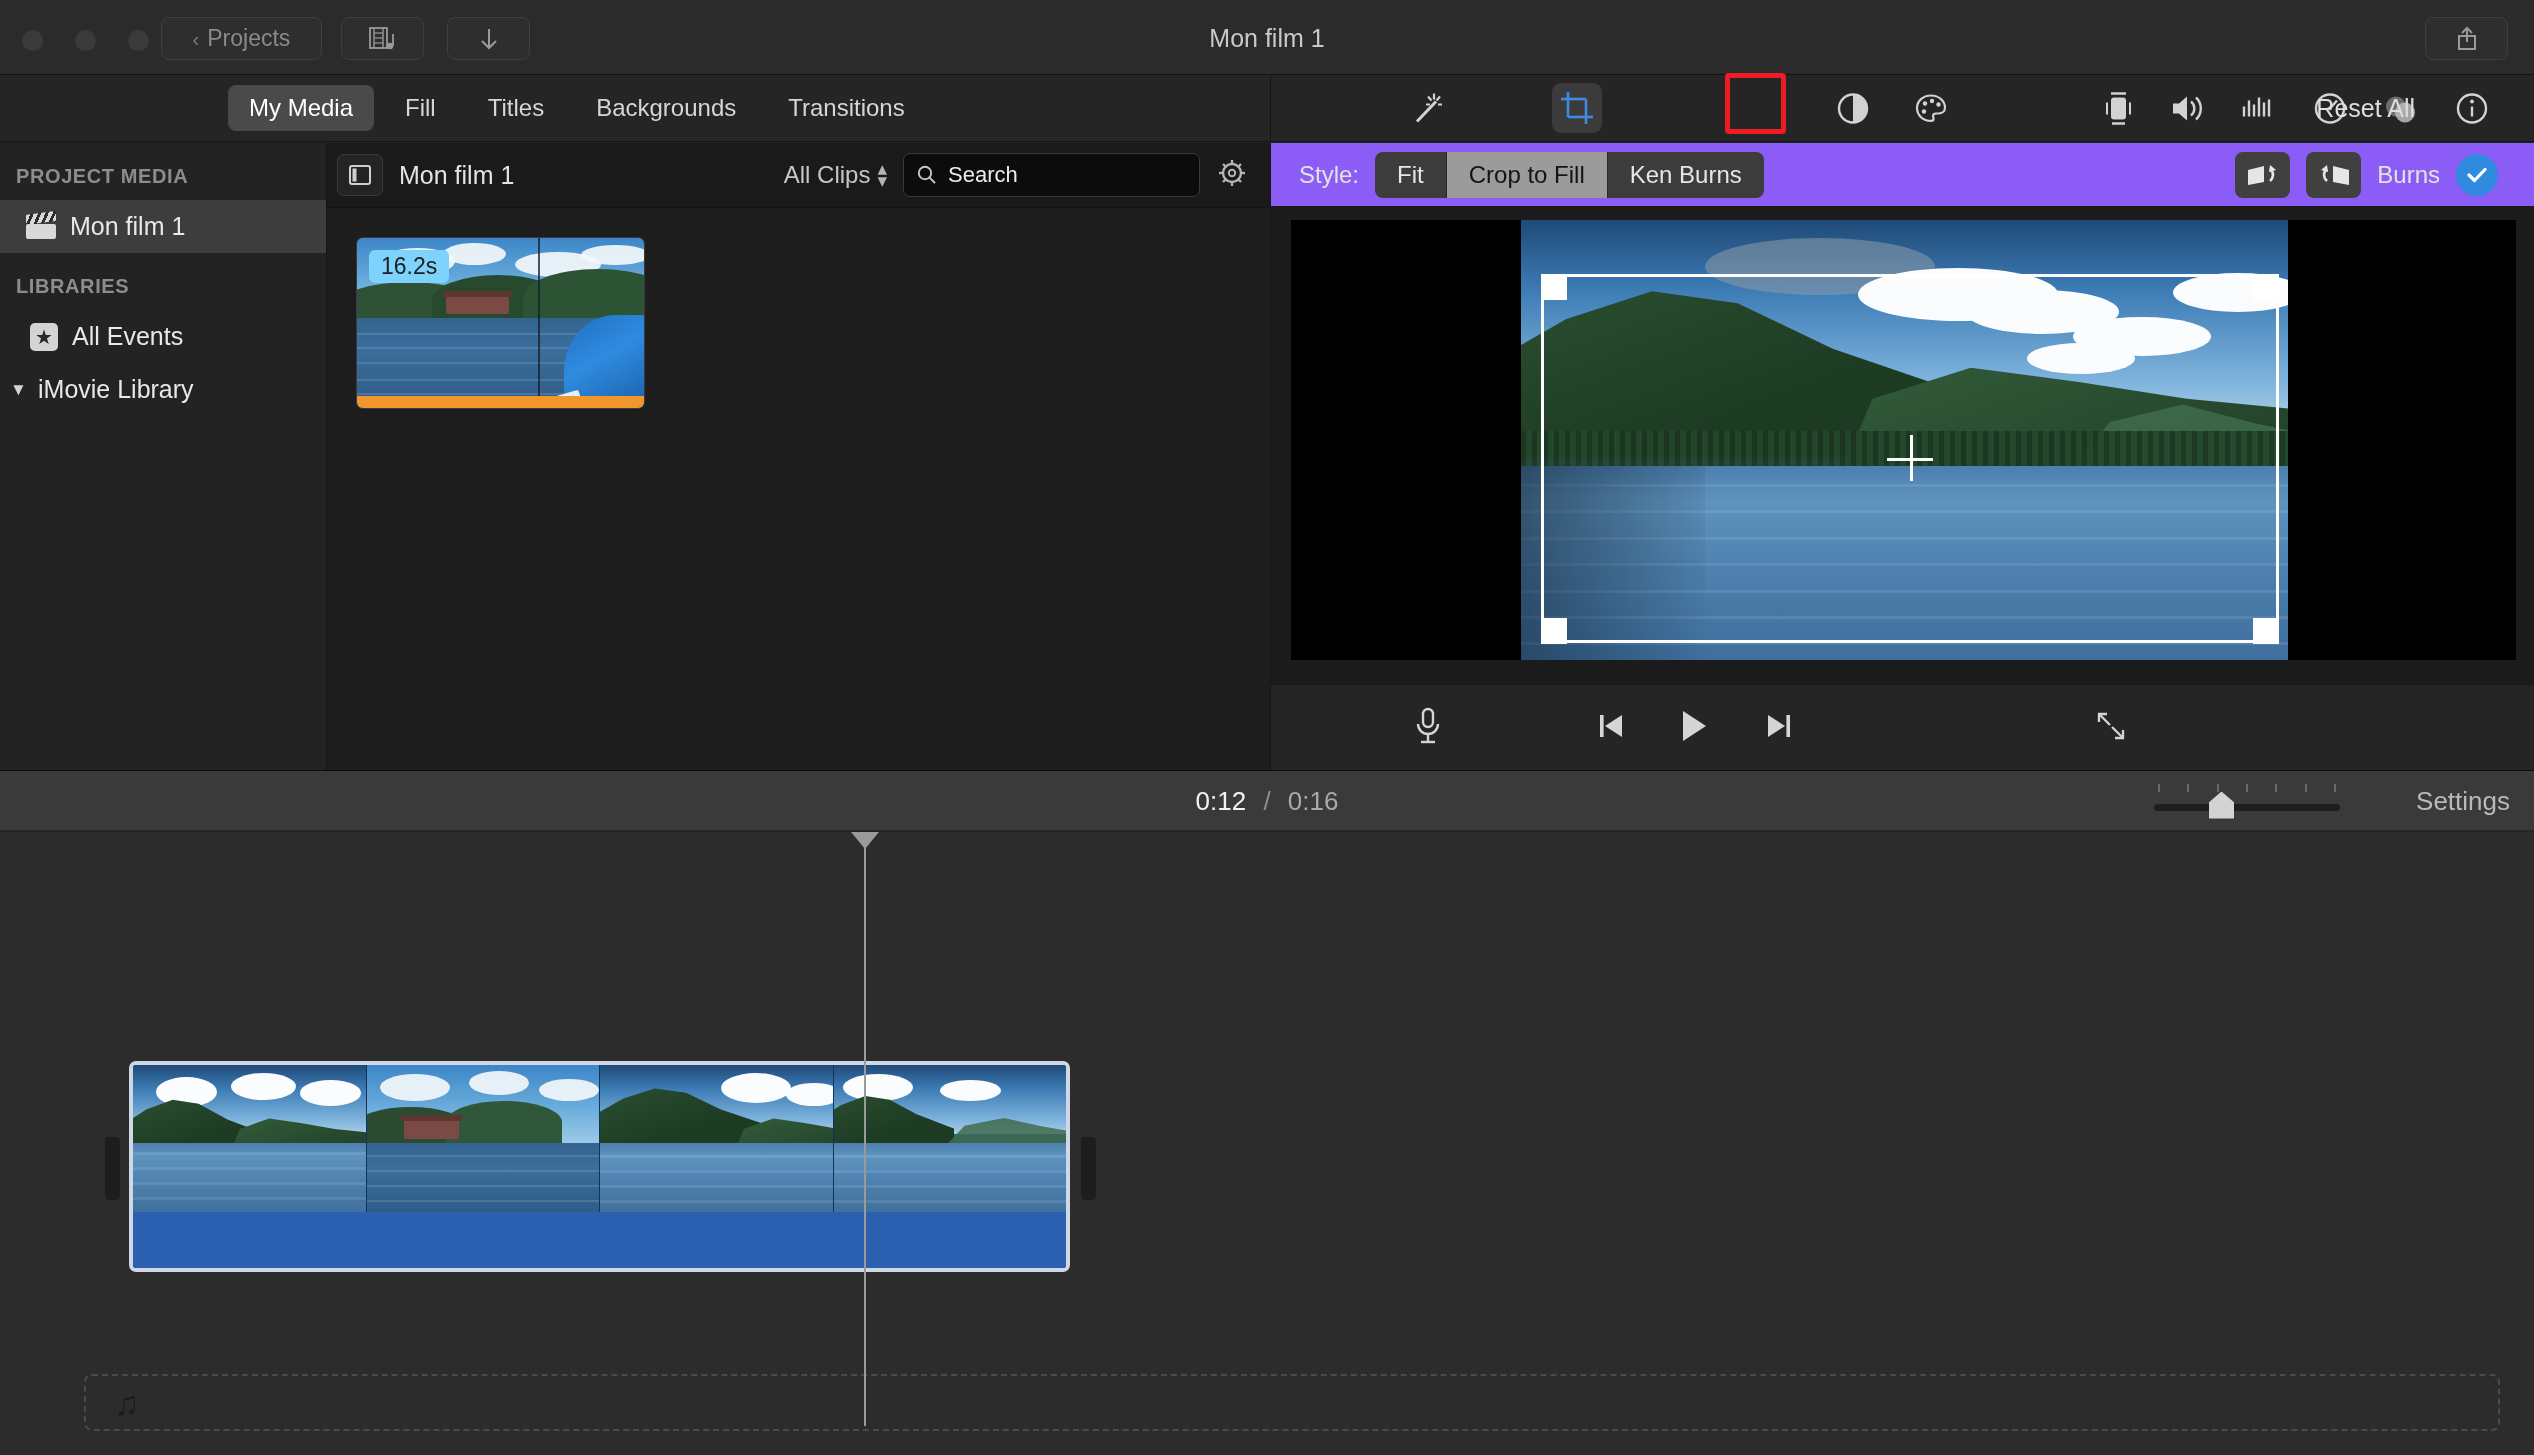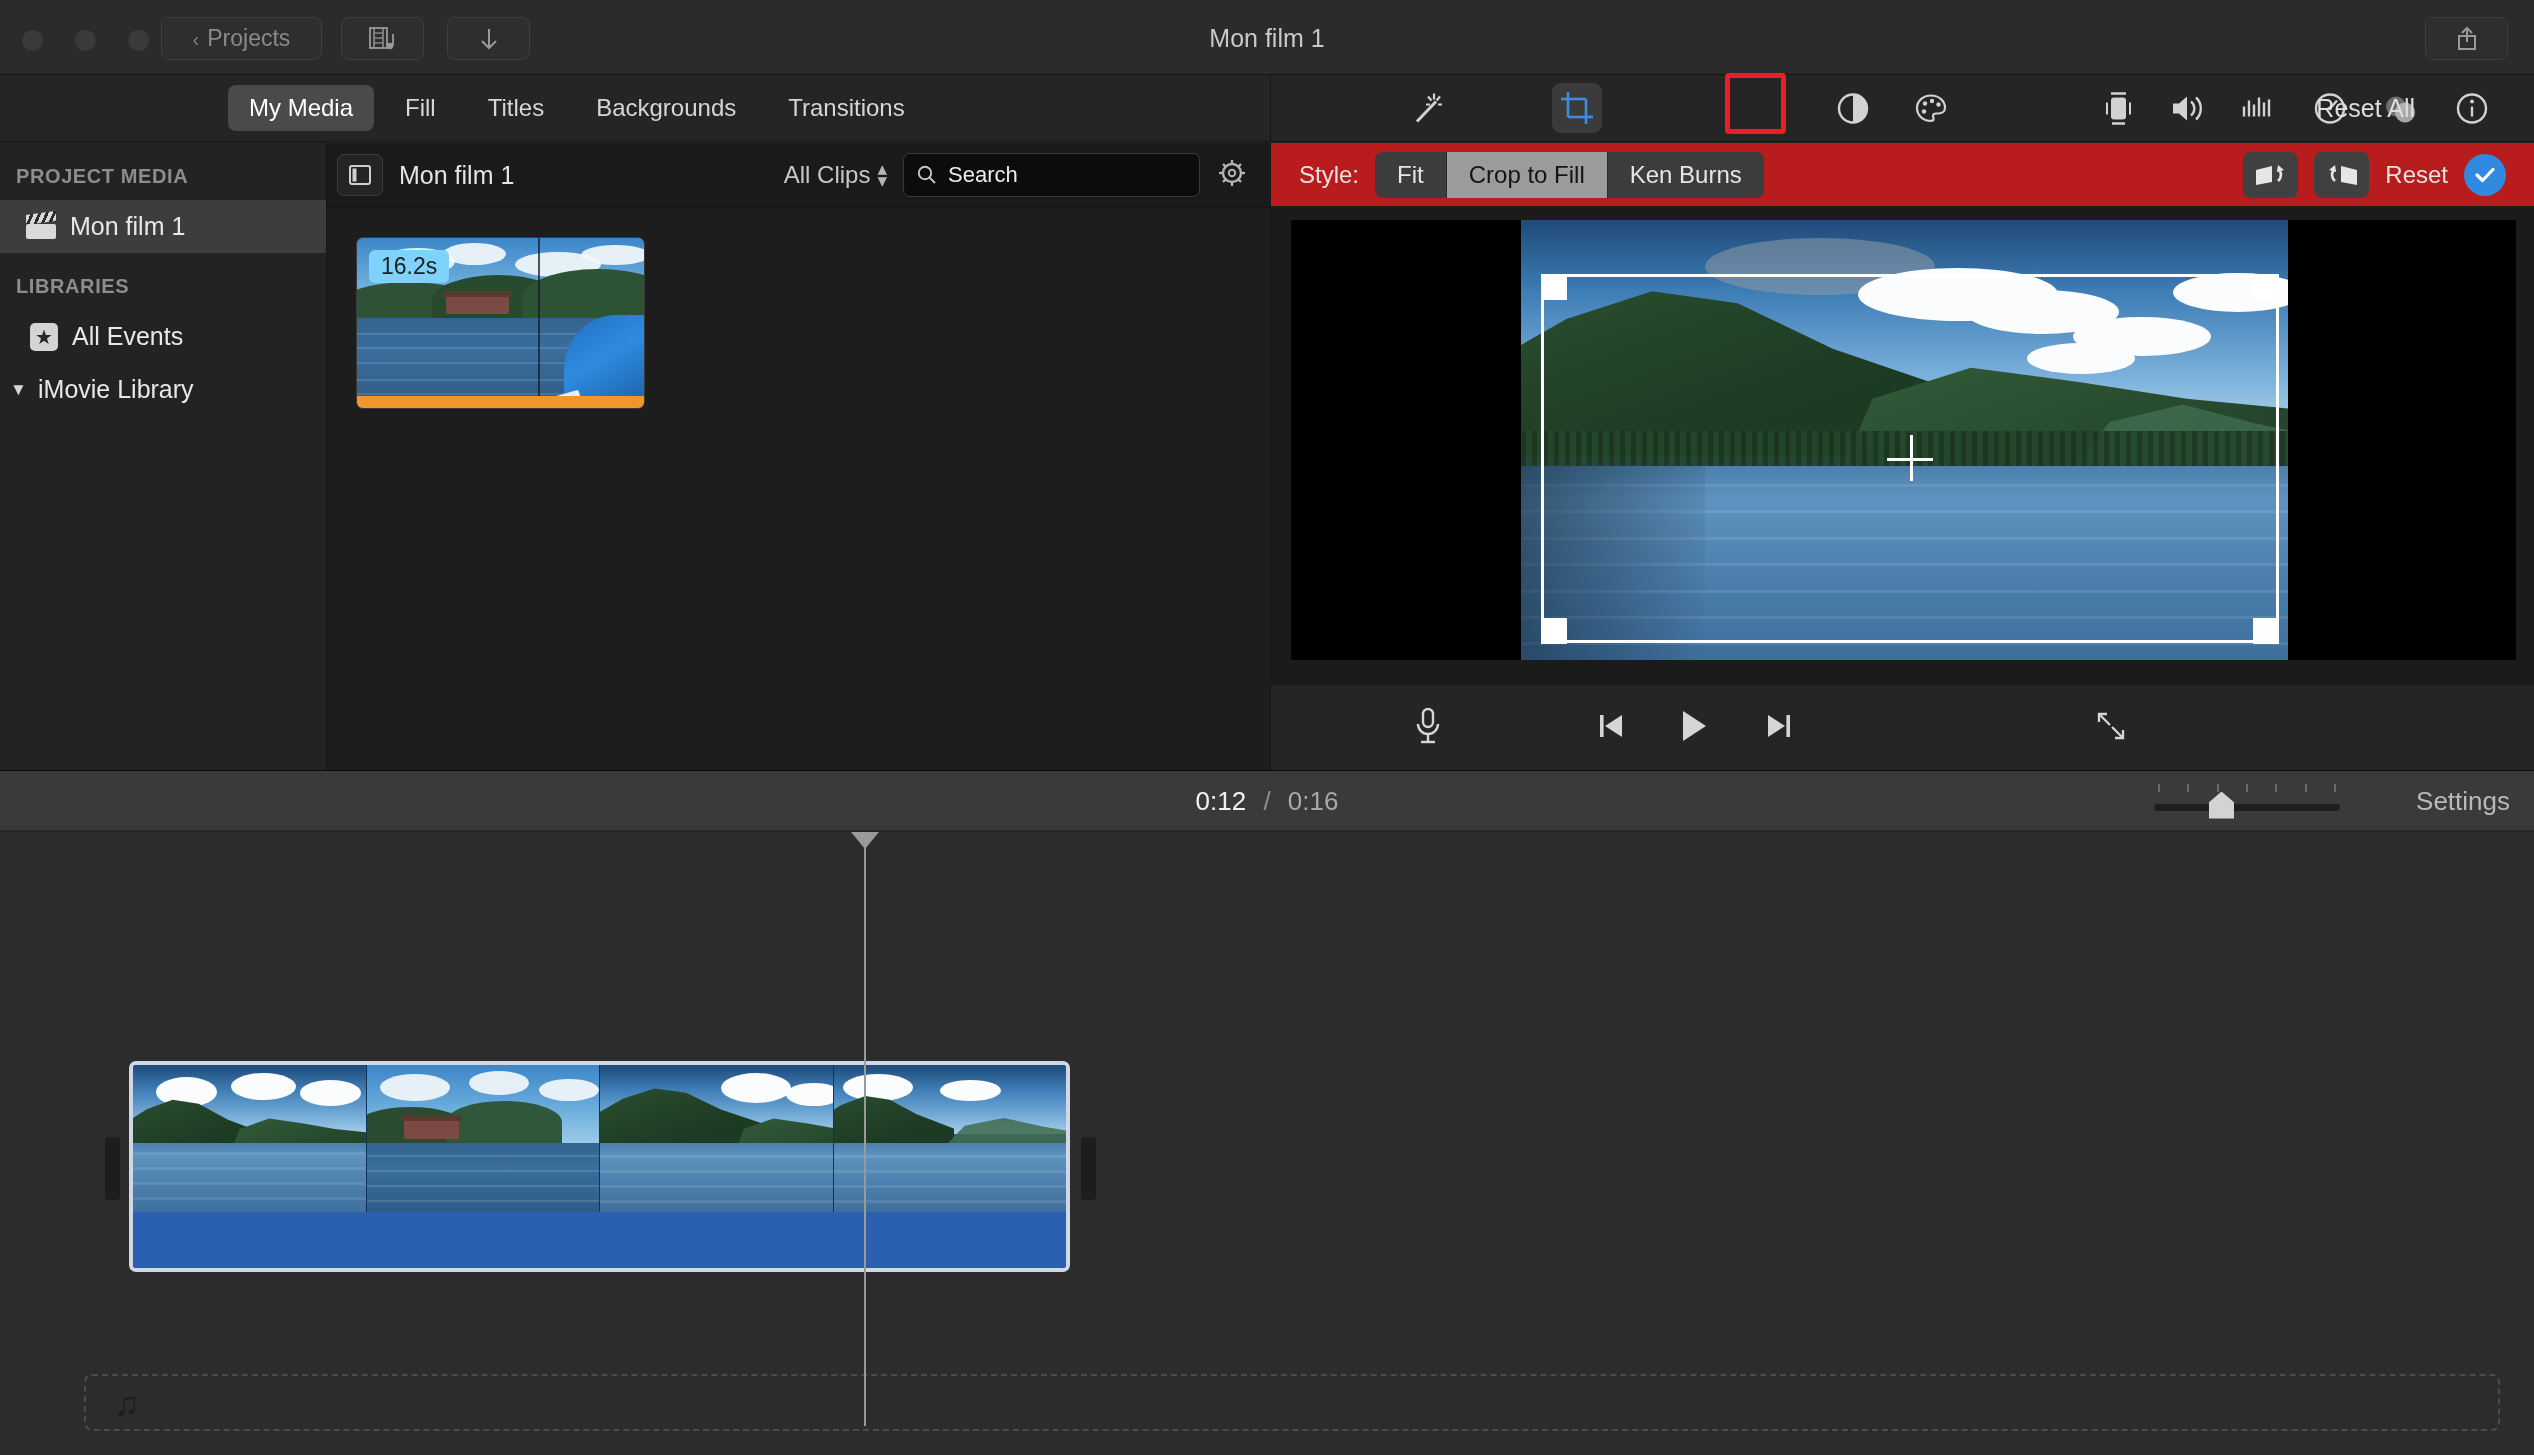--- a/index.html
+++ b/index.html
@@ -177,22 +177,22 @@
     position: absolute; left: 1725px; top: 73px; width: 61px; height: 61px;
     border: 5px solid #ee1c25; border-radius: 4px; z-index: 30; pointer-events: none;
   }
   .reset-all {
     position: absolute; right: 119px; top: 50%; transform: translateY(-50%);
     color: #dedede; font-size: 25px;
   }
 
   .style-bar {
     position: absolute; left: 1270px; top: 143px; width: 1264px; height: 63px;
-    background: #b91c1c; border-left: 1px solid #161616;
-    display: flex; align-items: center; padding: 0 28px 0 28px; gap: 16px;
+    background: #8b5cf6; border-left: 1px solid #161616;
+    display: flex; align-items: center; padding: 0 36px 0 28px; gap: 16px;
   }
   .style-label { color: #e3e3e3; font-size: 24px; }
   .seg {
     display: flex; border-radius: 8px; overflow: hidden; background: #3c3c3c;
   }
   .seg-item {
     padding: 9px 22px; font-size: 24px; color: #e6e6e6;
     border-right: 1px solid #2a2a2a;
   }
   .seg-item:last-child { border-right: none; }
@@ -607,21 +607,21 @@
         <polygon points="25,4 31,9 24,11" fill="#e6e6e6"></polygon>
       </svg>
     </div>
     <div class="rot-btn">
       <svg width="36" height="28" viewBox="0 0 36 28">
         <polygon points="33,9 17,5 17,21 33,24" fill="#e6e6e6"></polygon>
         <path d="M11 20c-4-4-4-9 0-12" fill="none" stroke="#e6e6e6" stroke-width="2.6"></path>
         <polygon points="11,4 5,9 12,11" fill="#e6e6e6"></polygon>
       </svg>
     </div>
-    <span class="reset-label">Reset</span>
+    <span class="reset-label">Burns</span>
     <div class="apply-check">
       <svg width="26" height="26" viewBox="0 0 26 26">
         <polyline points="5,13 10.5,18.5 21,7.5" fill="none" stroke="#fff" stroke-width="3.2" stroke-linecap="round" stroke-linejoin="round"></polyline>
       </svg>
     </div>
   </div>
 
   <div class="viewer">
     <div class="viewer-stage">
       <div class="video-frame">

